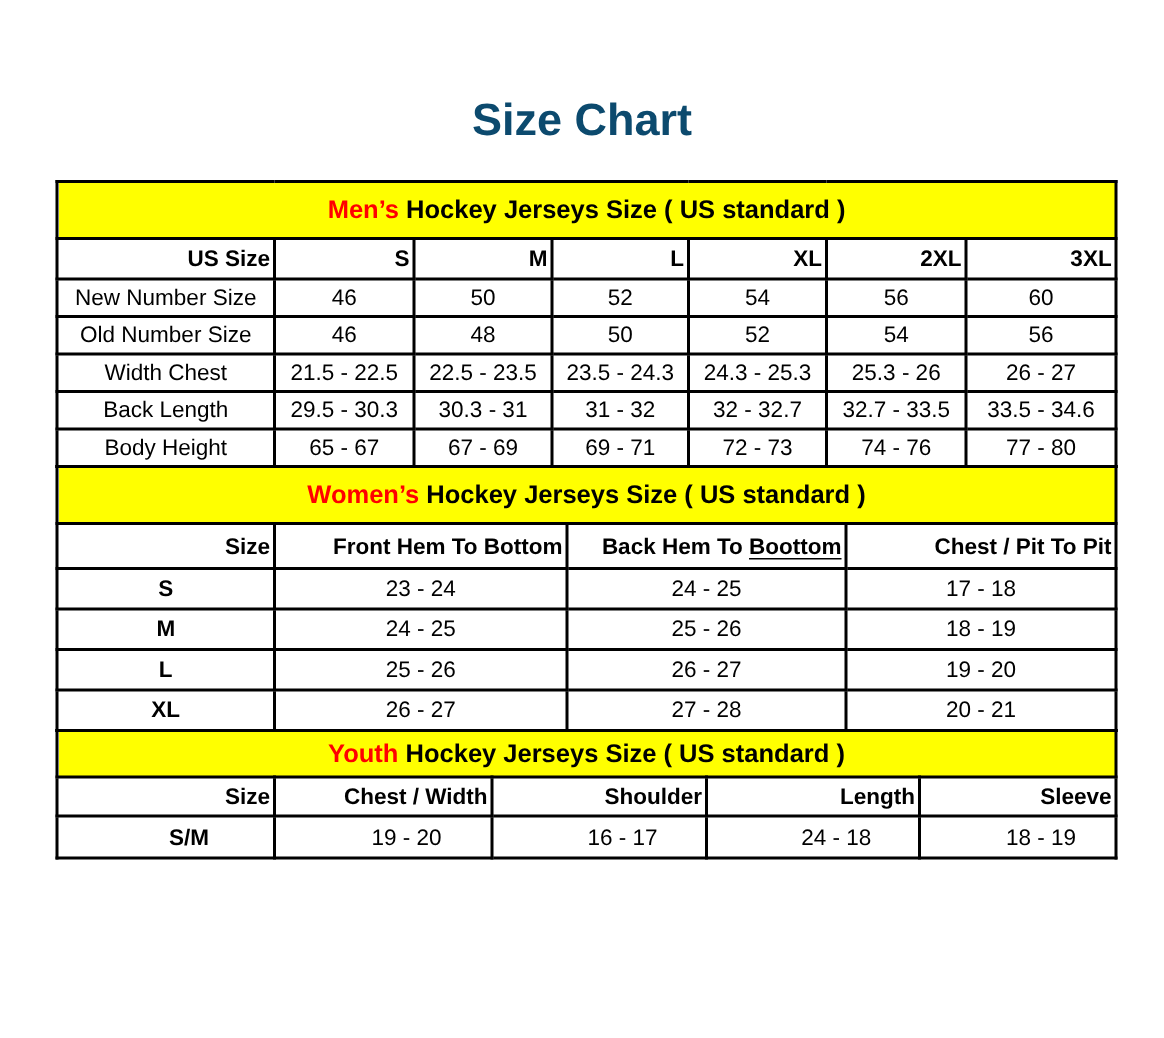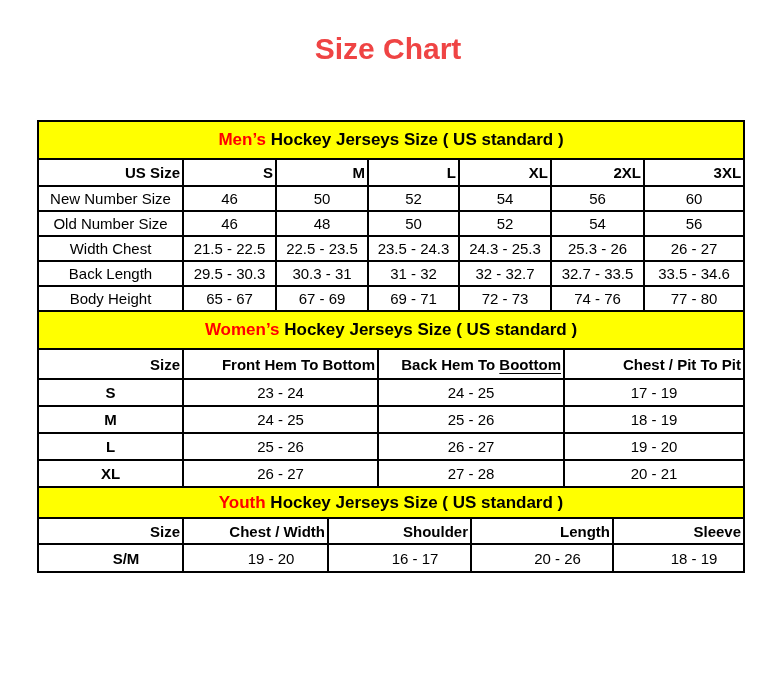--- a/index.html
+++ b/index.html
@@ -10,25 +10,25 @@
   }
   .page {
     position: relative;
     width: 776px;
     height: 692px;
     background: #ffffff;
     overflow: hidden;
   }
   .page-title {
     margin: 0;
-    padding-top: 32px;
+    padding-top: 64px;
     text-align: center;
     font-size: 30px;
     font-weight: bold;
-    color: #ef4444;
+    color: #0c4a6e;
     letter-spacing: 0px;
   }
   .chart-wrap {
     position: absolute;
     left: 37px;
     top: 120px;
     width: 564px;
   }
   table {
     width: 706px;
@@ -173,21 +173,21 @@
       <tr class="header-row">
         <th>Size</th>
         <th>Front Hem To Bottom</th>
         <th><span>Back Hem To </span><span class="misspelled">Boottom</span></th>
         <th>Chest / Pit To Pit</th>
       </tr>
       <tr class="data-row">
         <td class="row-label-bold">S</td>
         <td>23 - 24</td>
         <td>24 - 25</td>
-        <td>17 - 19</td>
+        <td>17 - 18</td>
       </tr>
       <tr class="data-row">
         <td class="row-label-bold">M</td>
         <td>24 - 25</td>
         <td>25 - 26</td>
         <td>18 - 19</td>
       </tr>
       <tr class="data-row">
         <td class="row-label-bold">L</td>
         <td>25 - 26</td>
@@ -219,20 +219,20 @@
         <th>Size</th>
         <th>Chest / Width</th>
         <th>Shoulder</th>
         <th>Length</th>
         <th>Sleeve</th>
       </tr>
       <tr class="data-row">
         <td class="row-label-bold">S/M</td>
         <td>19 - 20</td>
         <td>16 - 17</td>
-        <td>20 - 26</td>
+        <td>24 - 18</td>
         <td>18 - 19</td>
       </tr>
     </tbody>
       </table>
 
   </div>
 </div>
 
 </body></html>

